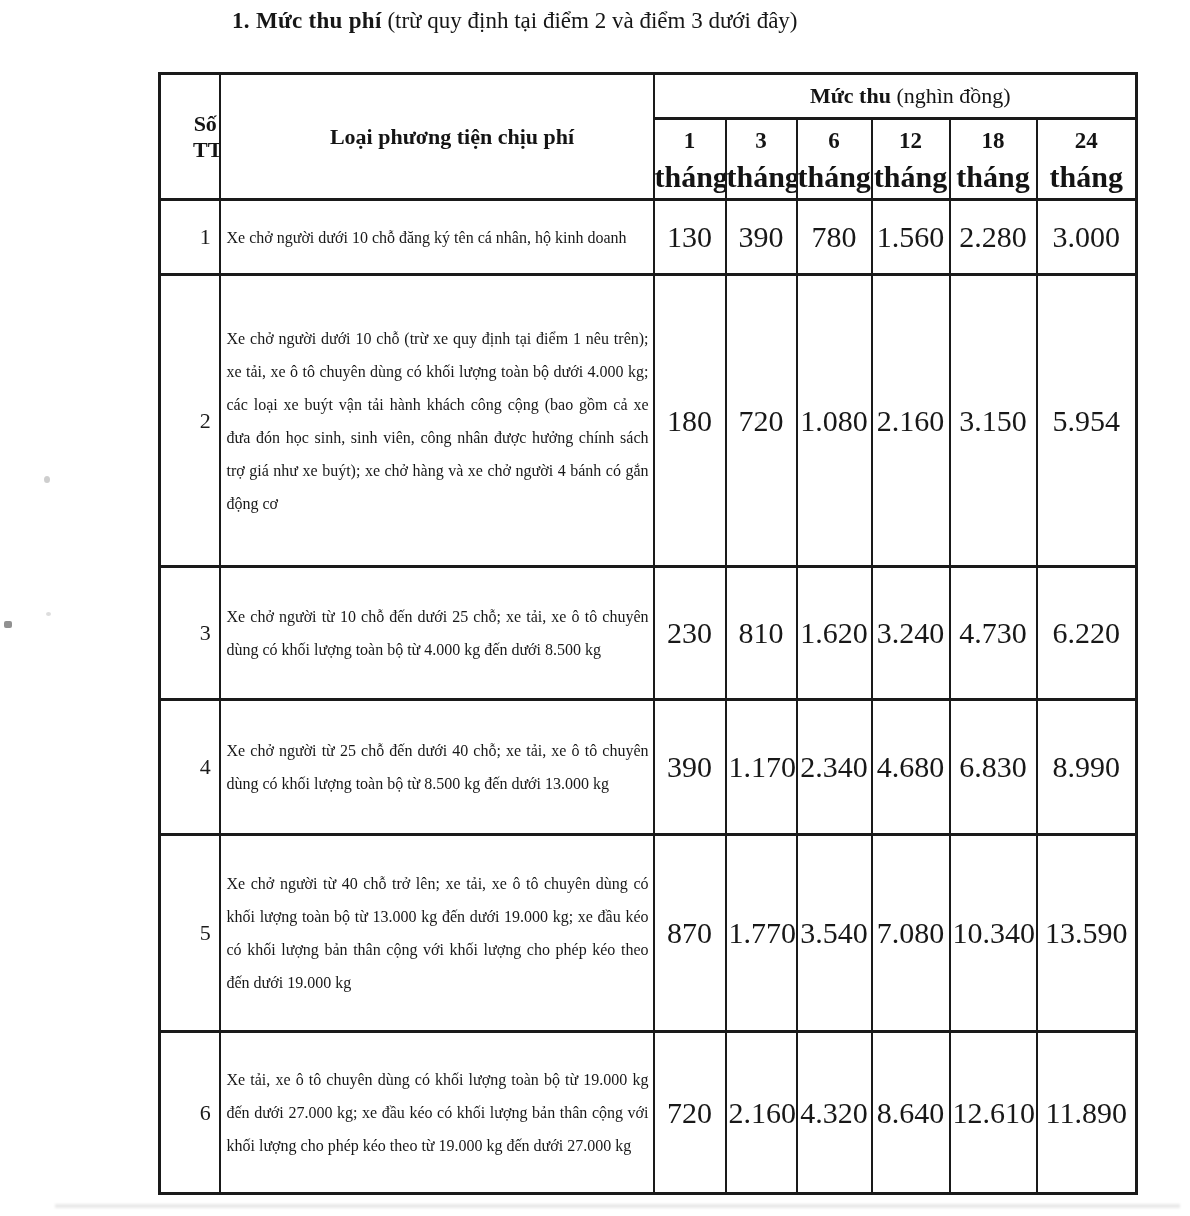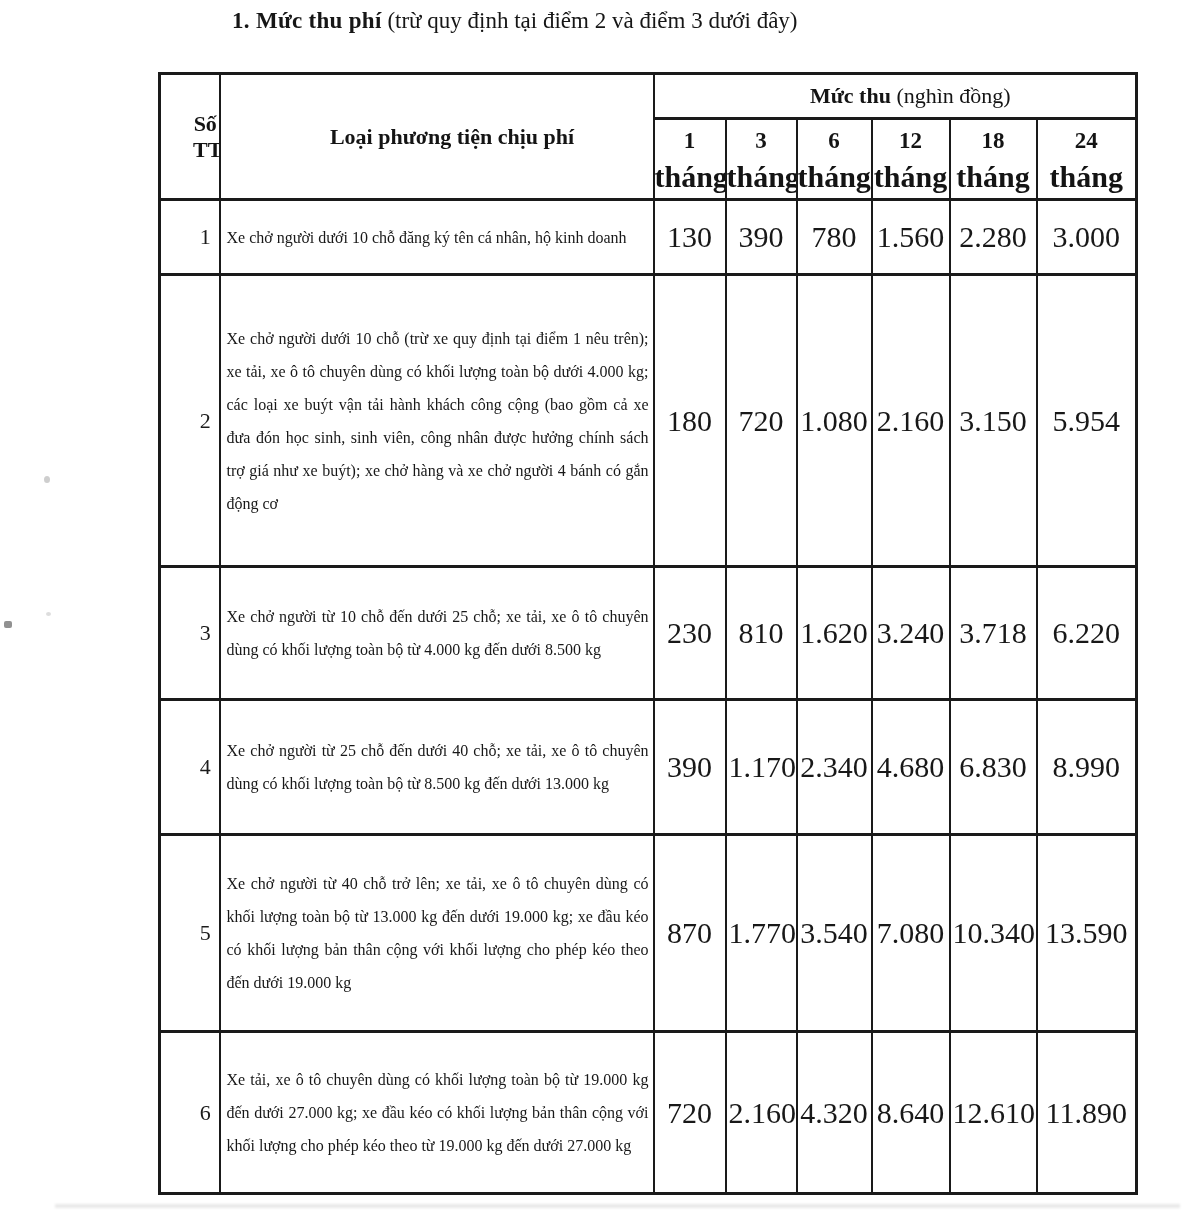--- a/index.html
+++ b/index.html
@@ -172,21 +172,21 @@
         <td class="val-cell">3.150</td>
         <td class="val-cell">5.954</td>
       </tr>
       <tr class="row-3">
         <td class="stt-cell">3</td>
         <td class="desc-cell">Xe chở người từ 10 chỗ đến dưới 25 chỗ; xe tải, xe ô tô chuyên dùng có khối lượng toàn bộ từ 4.000 kg đến dưới 8.500 kg</td>
         <td class="val-cell">230</td>
         <td class="val-cell">810</td>
         <td class="val-cell">1.620</td>
         <td class="val-cell">3.240</td>
-        <td class="val-cell">3.718</td>
+        <td class="val-cell">4.730</td>
         <td class="val-cell">6.220</td>
       </tr>
       <tr class="row-4">
         <td class="stt-cell">4</td>
         <td class="desc-cell">Xe chở người từ 25 chỗ đến dưới 40 chỗ; xe tải, xe ô tô chuyên dùng có khối lượng toàn bộ từ 8.500 kg đến dưới 13.000 kg</td>
         <td class="val-cell">390</td>
         <td class="val-cell">1.170</td>
         <td class="val-cell">2.340</td>
         <td class="val-cell">4.680</td>
         <td class="val-cell">6.830</td>

